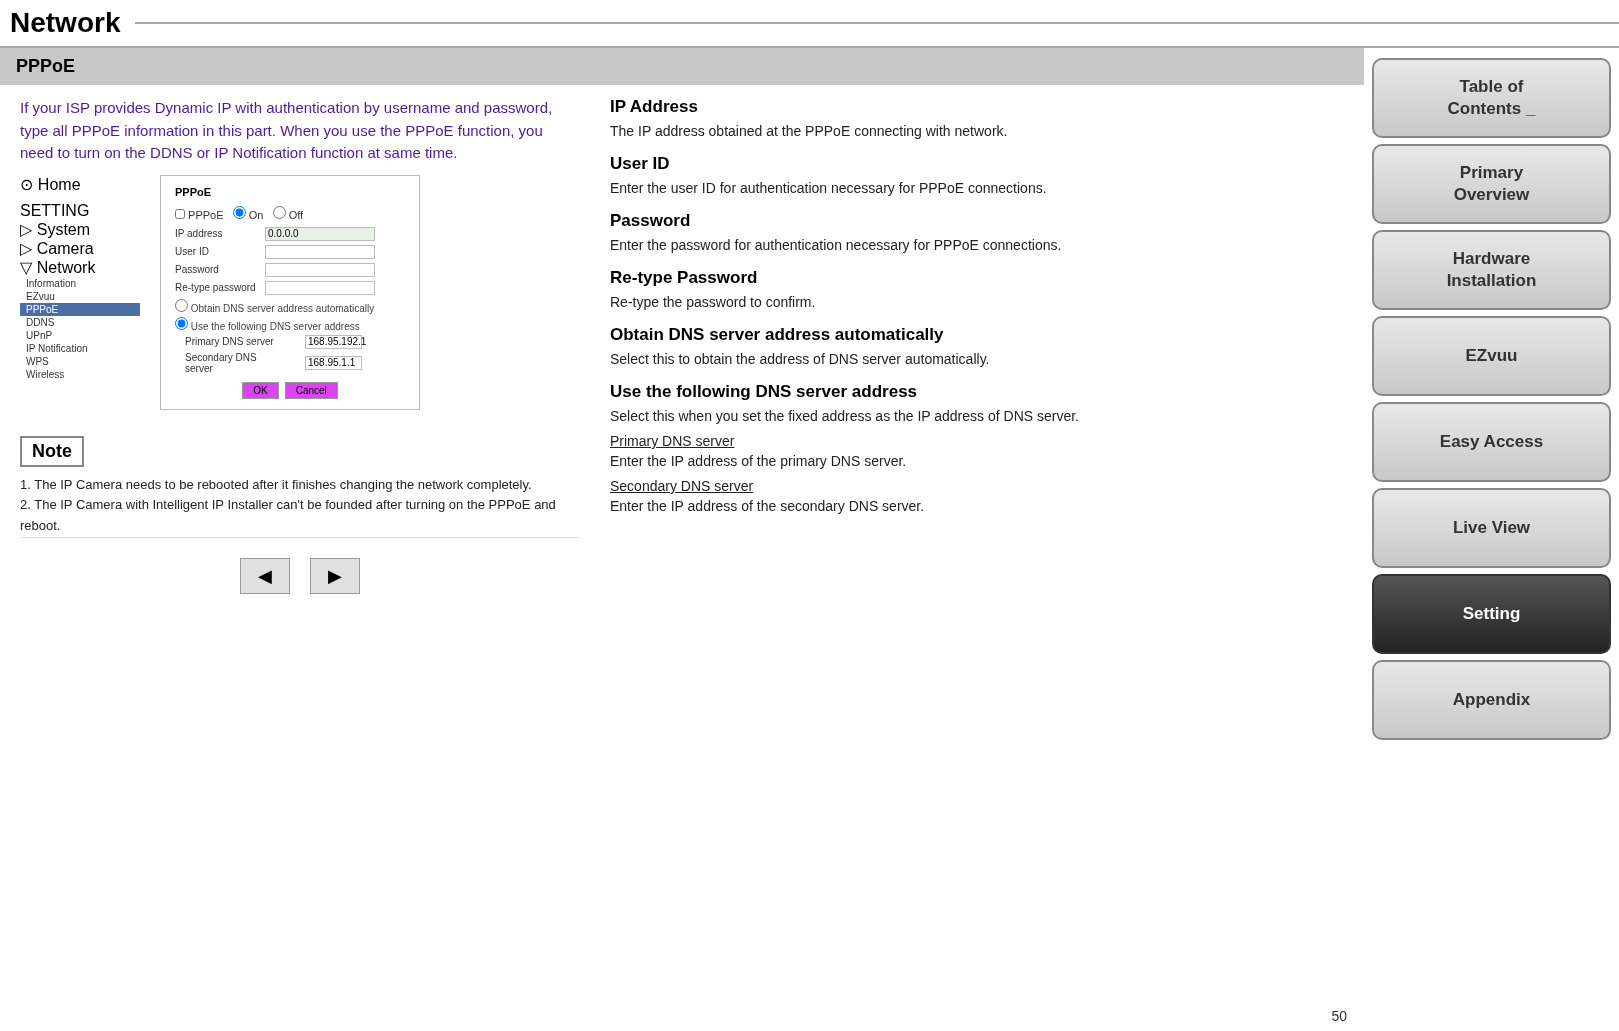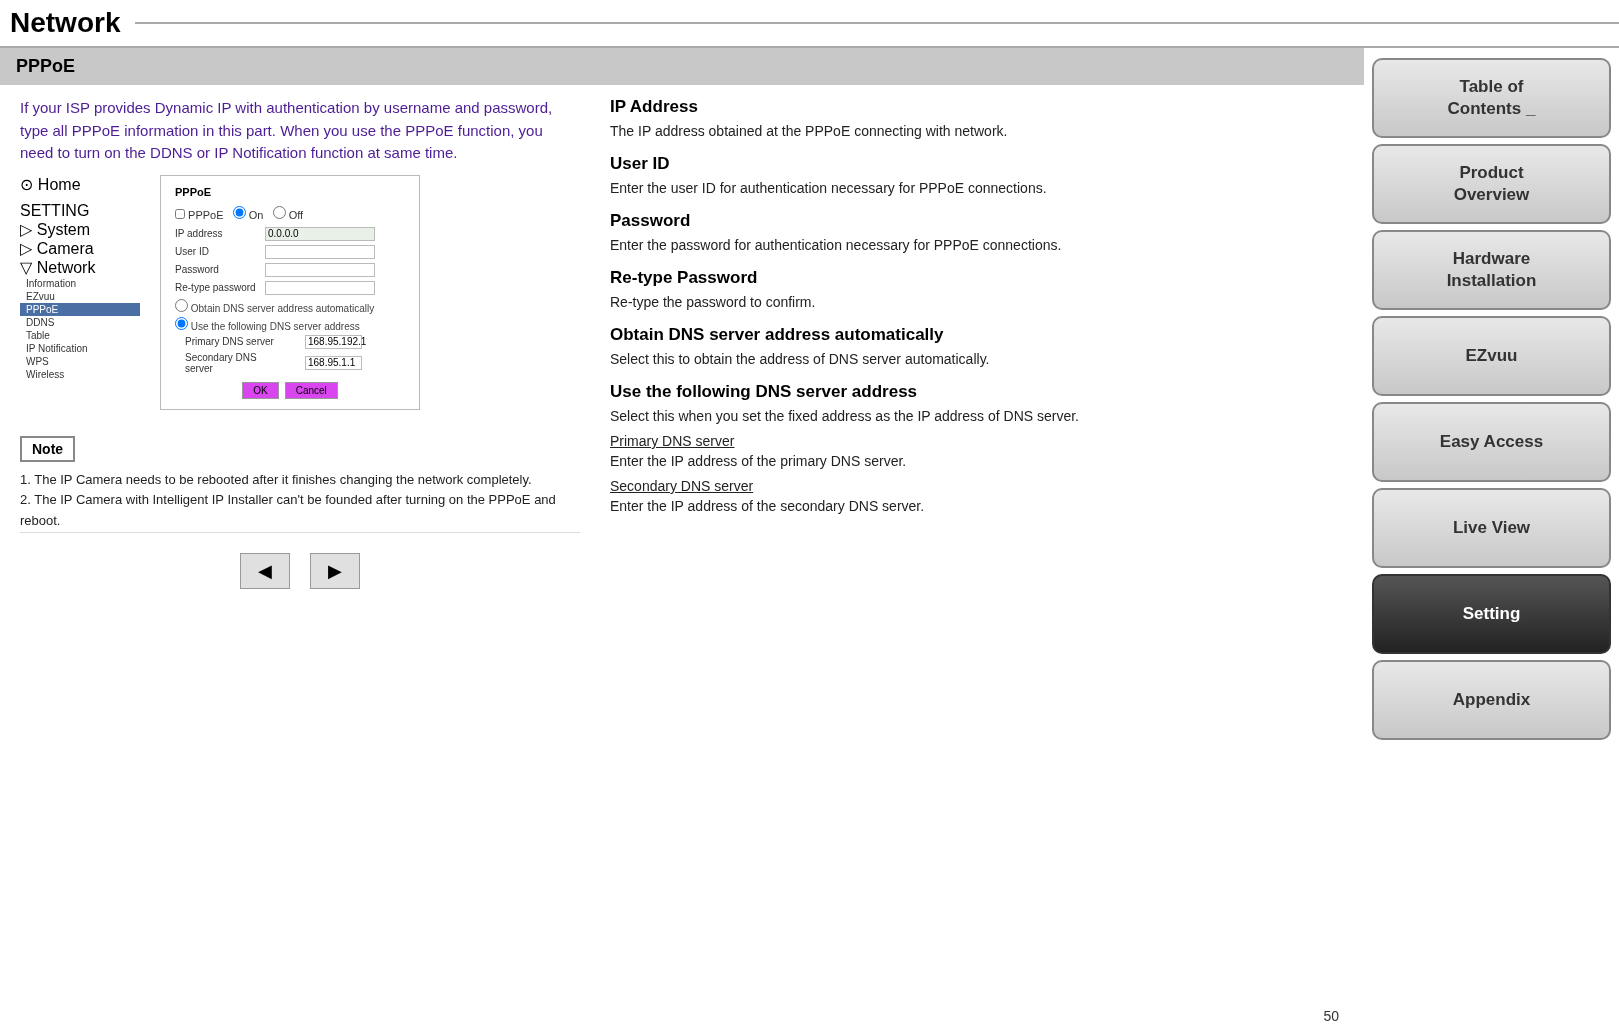--- a/index.html
+++ b/index.html
@@ -168,21 +168,21 @@
       font-size: 10px;
       cursor: pointer;
     }
 
     
     .note-box {
       border: 2px solid #888;
       display: inline-block;
       padding: 3px 10px;
       font-weight: bold;
-      font-size: 14px;
+      font-size: 18px;
       margin-top: 10px;
       margin-bottom: 8px;
     }
 
     .note-text {
       font-size: 13px;
       color: #222;
       line-height: 1.6;
     }
 
@@ -266,21 +266,21 @@
       display: flex;
       align-items: center;
       justify-content: center;
       cursor: pointer;
       font-size: 18px;
     }
 
     .page-number {
       position: absolute;
       bottom: 15px;
-      right: 280px;
+      right: 272px;
       font-size: 14px;
       color: #333;
     }
 
     .mock-sidebar {
       display: flex;
       gap: 10px;
       margin-top: 10px;
     }
 
@@ -323,21 +323,21 @@
             <div style="height:8px;"></div>
             <div class="mock-setting-label">SETTING</div>
             <div class="mock-menu-item">▷ System</div>
             <div class="mock-menu-item">▷ Camera</div>
             <div class="mock-menu-item">▽ Network</div>
             <div class="mock-submenu">
               <div class="net-submenu-item">Information</div>
               <div class="net-submenu-item">EZvuu</div>
               <div class="net-submenu-item selected">PPPoE</div>
               <div class="net-submenu-item">DDNS</div>
-              <div class="net-submenu-item">Table</div>
+              <div class="net-submenu-item">UPnP</div>
               <div class="net-submenu-item">IP Notification</div>
               <div class="net-submenu-item">WPS</div>
               <div class="net-submenu-item">Wireless</div>
             </div>
           </div>
 
           <div class="mock-pppoe-box">
             <div class="mock-pppoe-title">PPPoE</div>
             <div class="mock-radio-row">
               <input type="checkbox" style="width: 10px; height: 10px;"> PPPoE &nbsp;
@@ -417,21 +417,21 @@
 
         <span class="underline-text">Secondary DNS server</span>
         <p>Enter the IP address of the secondary DNS server.</p>
       </div>
     </div>
   </div>
 
   <div class="sidebar-nav">
     <div class="nav-btn" style="white-space: pre-line;">Table of
 Contents _</div>
-    <div class="nav-btn" style="white-space: pre-line;">Product
+    <div class="nav-btn" style="white-space: pre-line;">Primary
 Overview</div>
     <div class="nav-btn" style="white-space: pre-line;">Hardware
 Installation</div>
     <div class="nav-btn">EZvuu</div>
     <div class="nav-btn">Easy Access</div>
     <div class="nav-btn">Live View</div>
     <div class="nav-btn active">Setting</div>
     <div class="nav-btn">Appendix</div>
   </div>
 </div>

